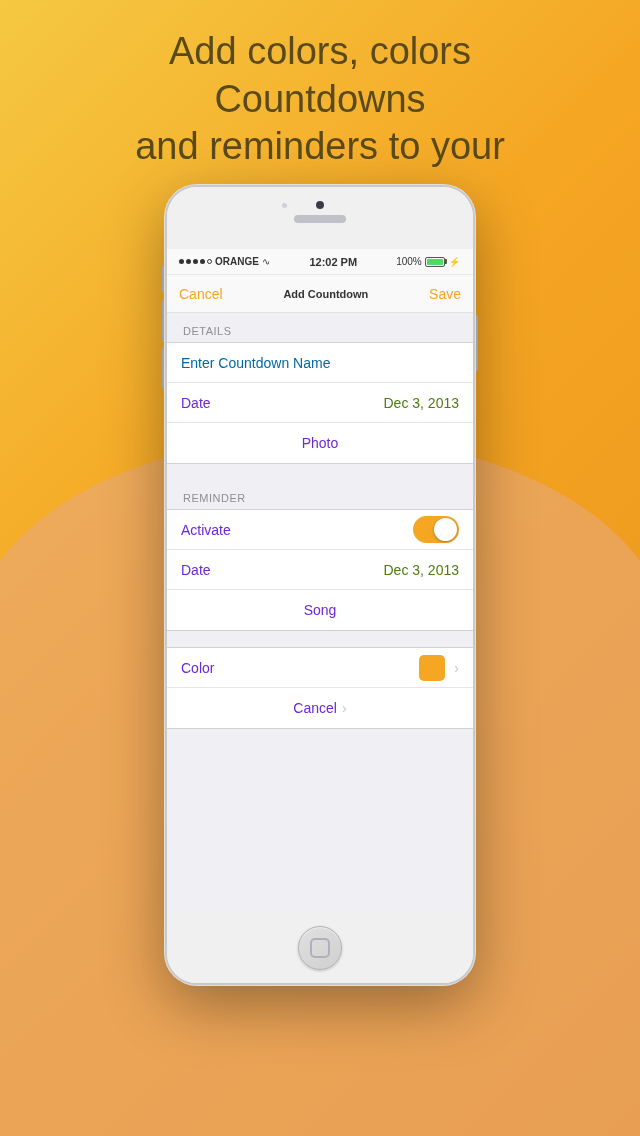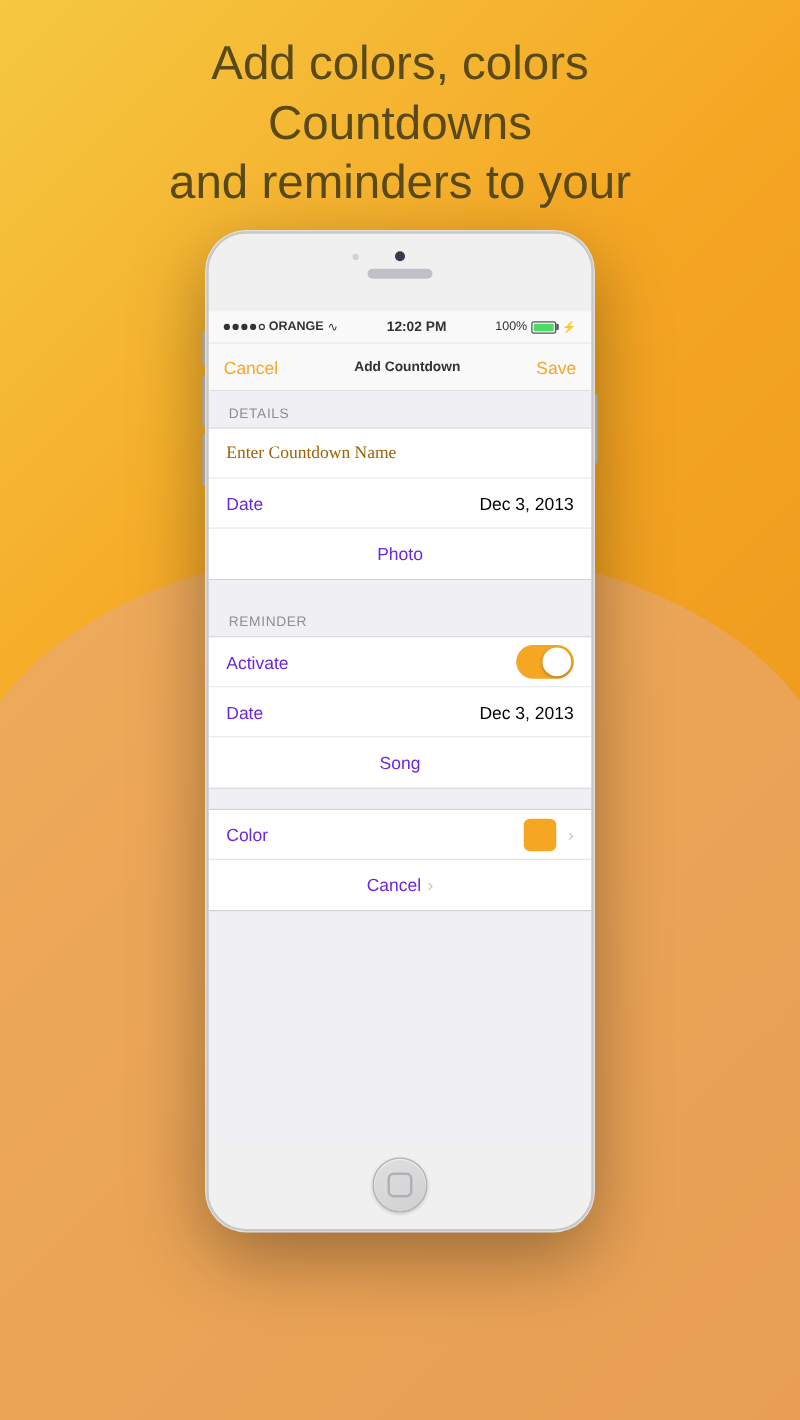--- a/index.html
+++ b/index.html
@@ -271,27 +271,26 @@
       justify-content: center;
     }
 
     .row-label {
       font-size: 14px;
       color: #6d28d9;
     }
 
     .row-value {
       font-size: 14px;
-      color: #000000;
+      color: #4d7c0f;
     }
 
     .row-placeholder {
       font-size: 14px;
-      color: #a16207;
-      font-family: Liberation Serif, serif;
+      color: #0369a1;
     }
 
     
     .toggle {
       width: 46px;
       height: 27px;
       background: #F5A623;
       border-radius: 14px;
       position: relative;
       cursor: pointer;

